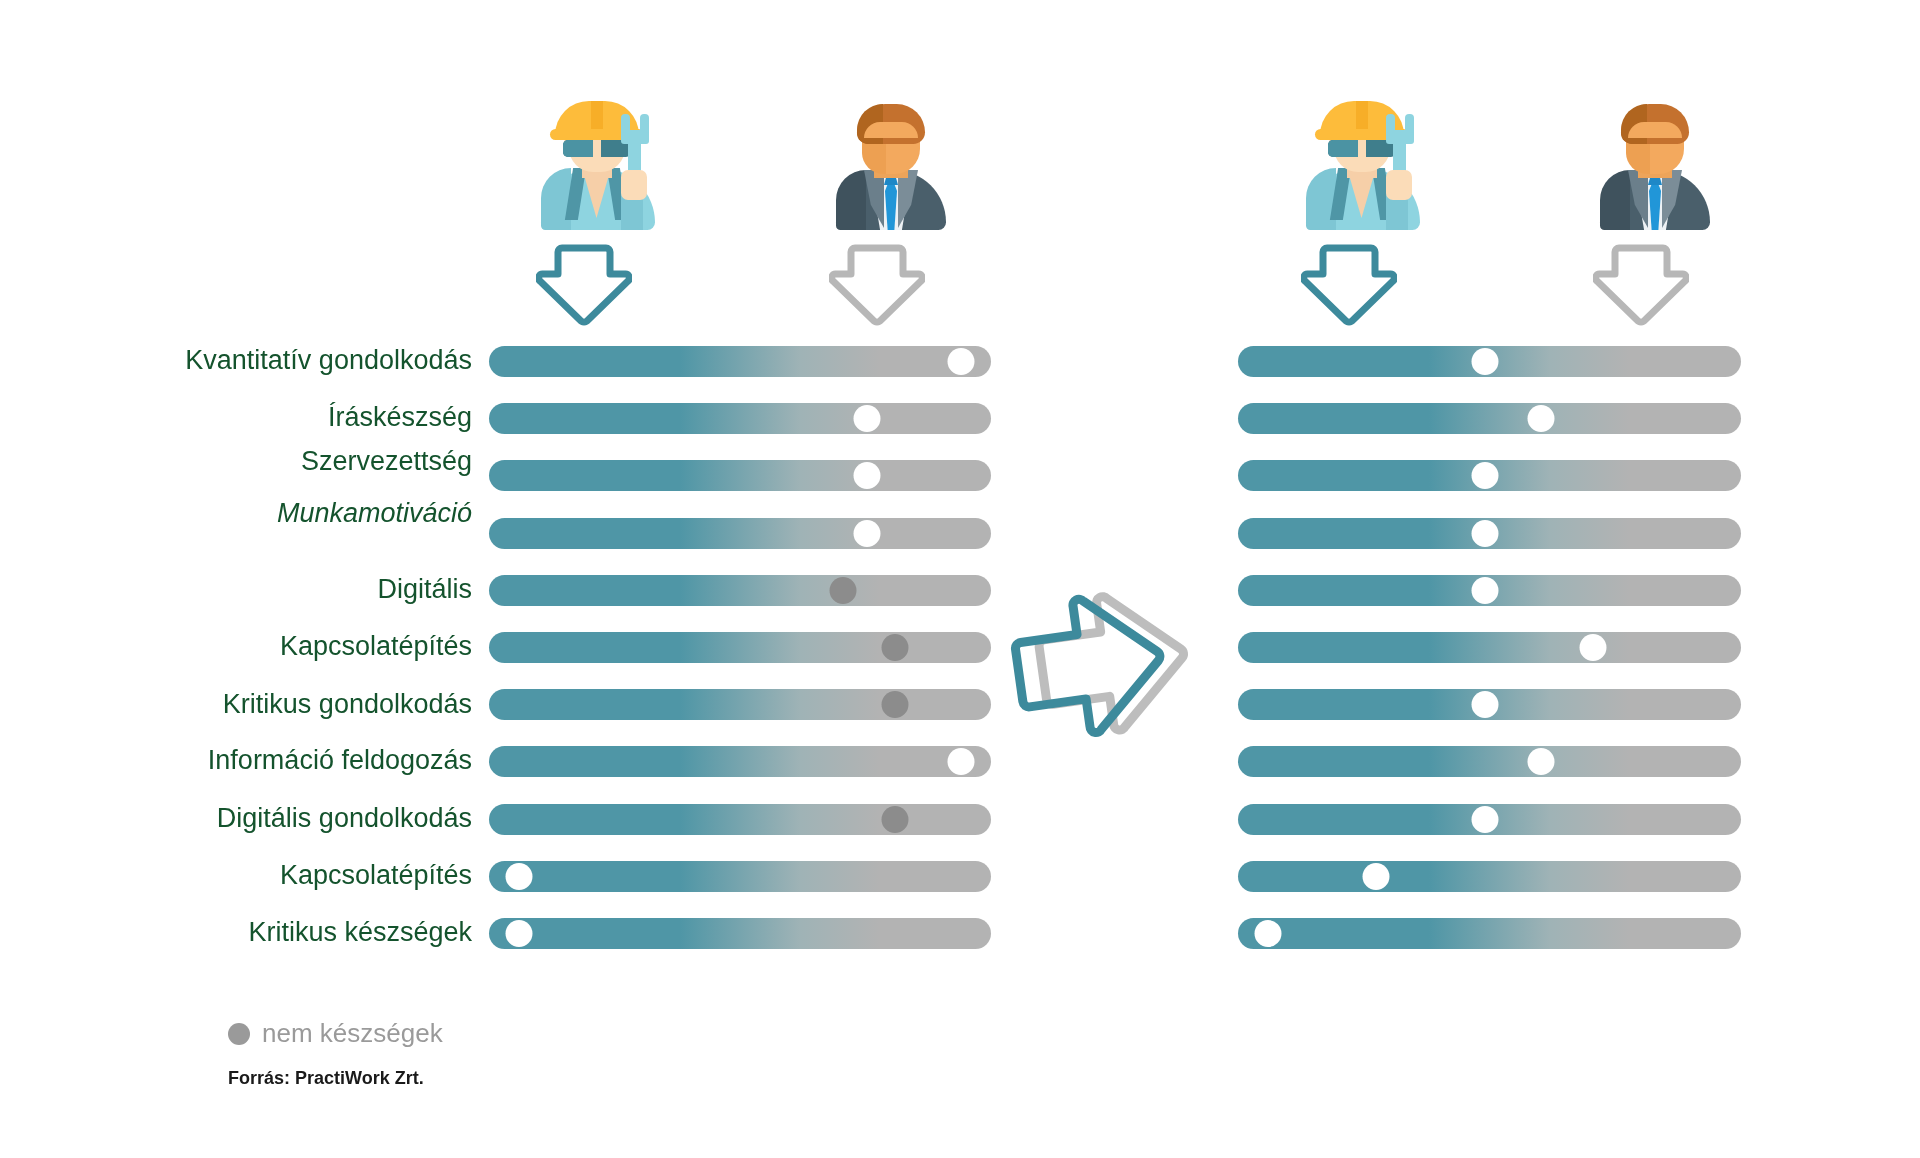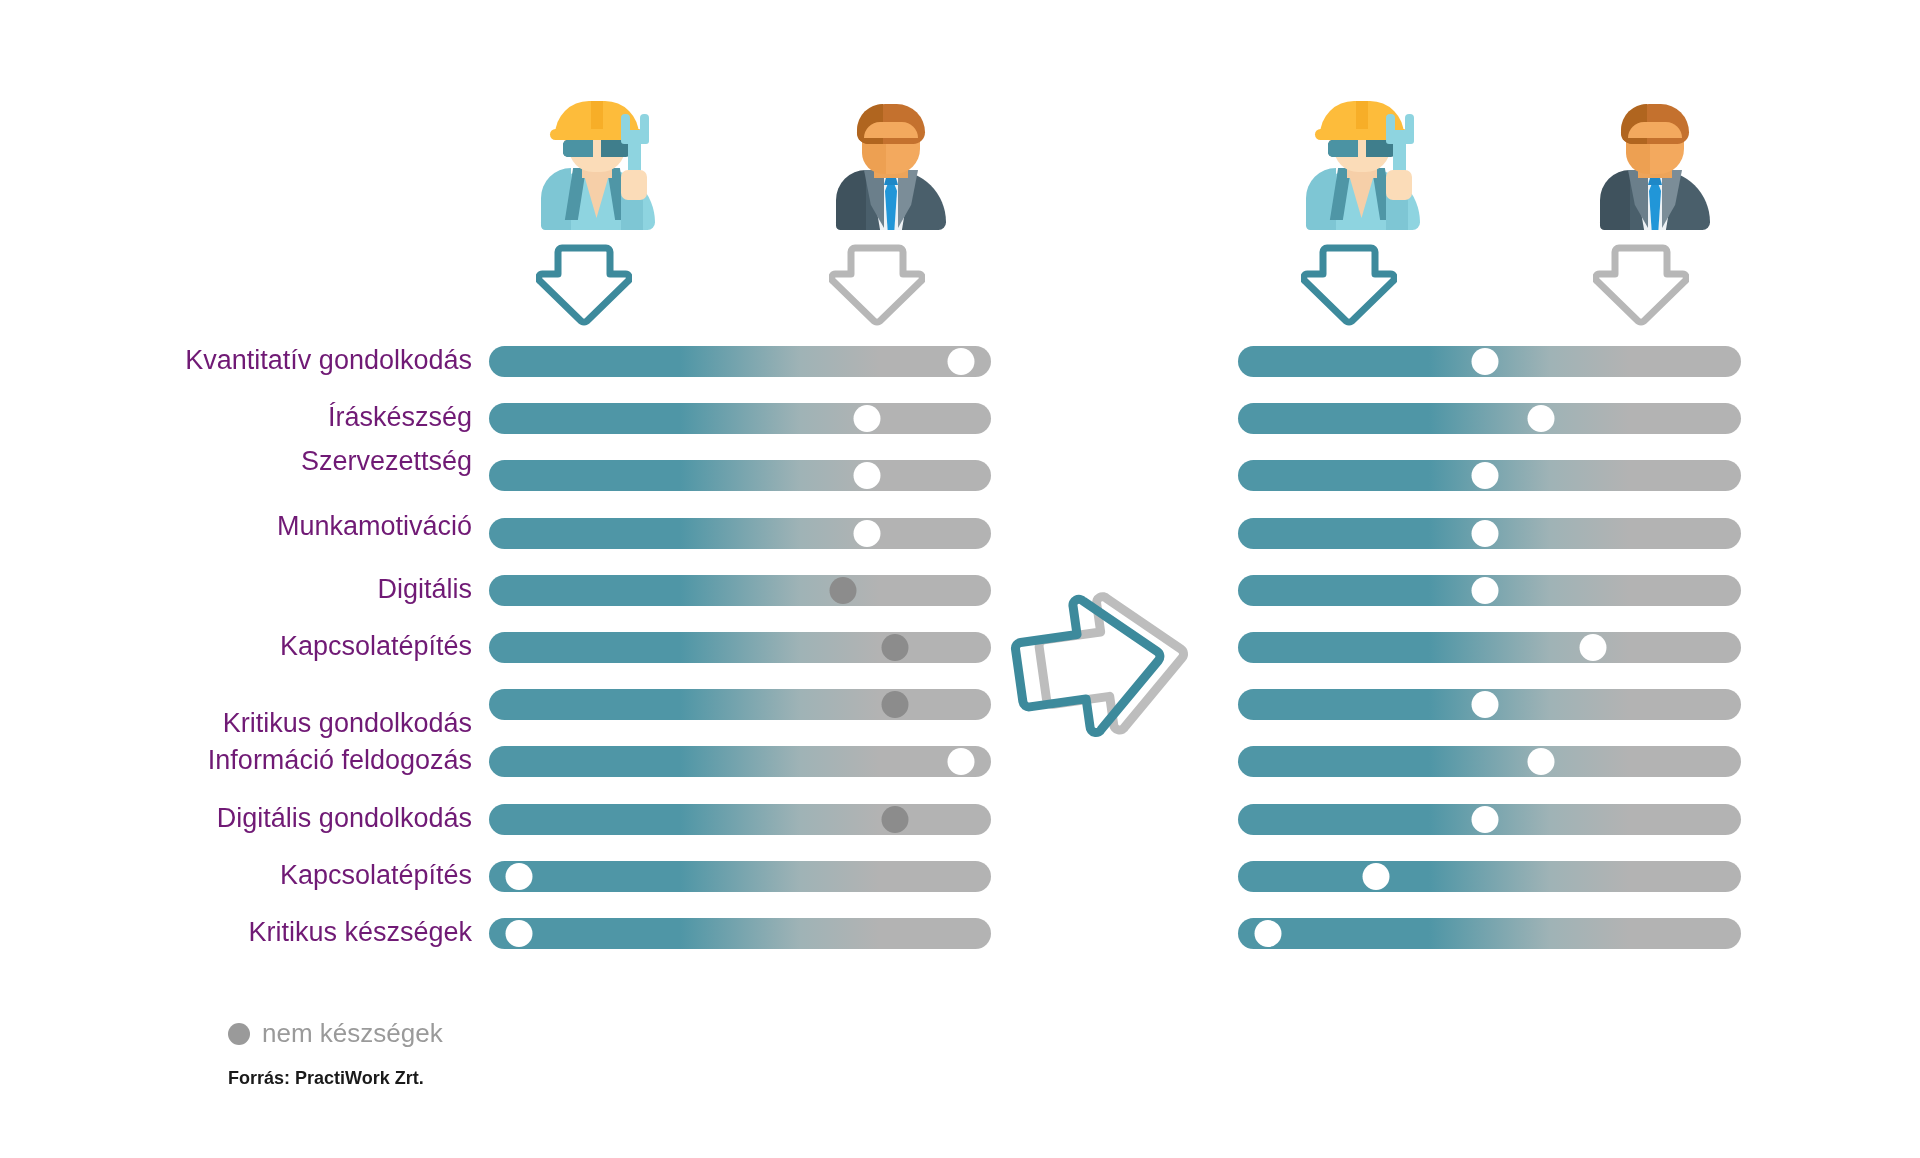--- a/index.html
+++ b/index.html
@@ -83,21 +83,21 @@
   .downarrow svg{width:100%;height:100%;display:block;}
 
   
   .centerarrow{position:absolute;left:1010px;top:555px;width:215px;height:215px;}
   .centerarrow svg{width:100%;height:100%;display:block;}
 
   
   .label{
     position:absolute;
     text-align:right;
-    color:#701a75;
+    color:#14532d;
     font-size:27px;
     line-height:34px;
     white-space:nowrap;
   }
   .bar{
     position:absolute;
     height:31px;
     border-radius:16px;
     background:linear-gradient(90deg,#4f96a6 0%,#4f96a6 38%,#9fb3b6 62%,#b3b3b3 78%,#b3b3b3 100%);
   }
@@ -249,42 +249,42 @@
       <div class="bar" style="left: 1238px; top: 403.2px; width: 503px;">
         <div class="knob" style="left: 303.31px;"></div>
       </div>
       <div class="label" style="top: 444px; left: 0px; width: 472px;">Szervezettség</div>
       <div class="bar" style="left: 489px; top: 460.4px; width: 502px;">
         <div class="knob" style="left: 377.9px;"></div>
       </div>
       <div class="bar" style="left: 1238px; top: 460.4px; width: 503px;">
         <div class="knob" style="left: 246.79px;"></div>
       </div>
-      <div class="label" style="top: 509px; left: 0px; width: 472px;">Munkamotiváció</div>
+      <div class="label" style="top: 496px; left: 0px; width: 472px; font-style: italic;">Munkamotiváció</div>
       <div class="bar" style="left: 489px; top: 517.6px; width: 502px;">
         <div class="knob" style="left: 377.9px;"></div>
       </div>
       <div class="bar" style="left: 1238px; top: 517.6px; width: 503px;">
         <div class="knob" style="left: 246.79px;"></div>
       </div>
       <div class="label" style="top: 571.8px; left: 0px; width: 472px;">Digitális</div>
       <div class="bar" style="left: 489px; top: 574.8px; width: 502px;">
         <div class="knob na" style="left: 354.4px;"></div>
       </div>
       <div class="bar" style="left: 1238px; top: 574.8px; width: 503px;">
         <div class="knob" style="left: 246.79px;"></div>
       </div>
       <div class="label" style="top: 629px; left: 0px; width: 472px;">Kapcsolatépítés</div>
       <div class="bar" style="left: 489px; top: 632px; width: 502px;">
         <div class="knob na" style="left: 406.1px;"></div>
       </div>
       <div class="bar" style="left: 1238px; top: 632px; width: 503px;">
         <div class="knob" style="left: 355.12px;"></div>
       </div>
-      <div class="label" style="top: 706px; left: 0px; width: 472px;">Kritikus gondolkodás</div>
+      <div class="label" style="top: 687px; left: 0px; width: 472px;">Kritikus gondolkodás</div>
       <div class="bar" style="left: 489px; top: 689.2px; width: 502px;">
         <div class="knob na" style="left: 406.1px;"></div>
       </div>
       <div class="bar" style="left: 1238px; top: 689.2px; width: 503px;">
         <div class="knob" style="left: 246.79px;"></div>
       </div>
       <div class="label" style="top: 743.4px; left: 0px; width: 472px;">Információ feldogozás</div>
       <div class="bar" style="left: 489px; top: 746.4px; width: 502px;">
         <div class="knob" style="left: 471.9px;"></div>
       </div>

